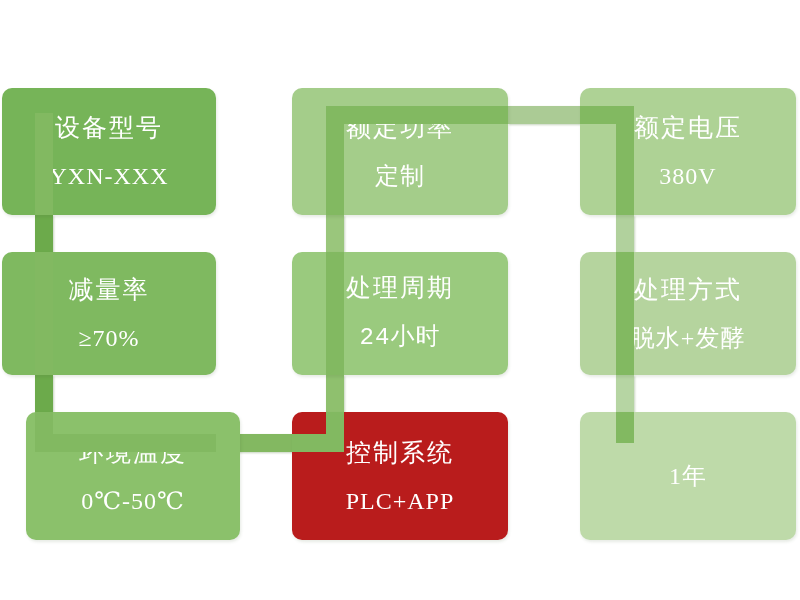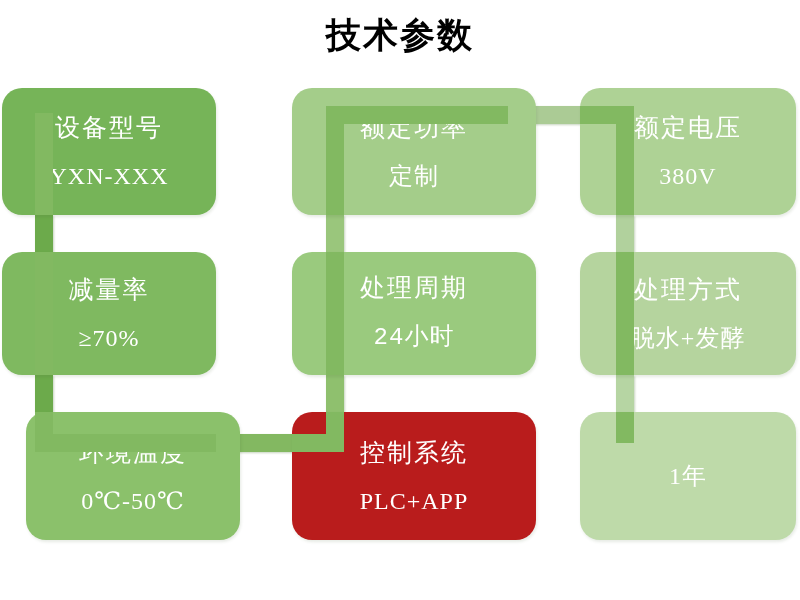--- a/index.html
+++ b/index.html
@@ -5,29 +5,29 @@
   html,body{margin:0;padding:0;background:#ffffff;}
   .stage{
     position:relative;width:800px;height:600px;background:#ffffff;overflow:hidden;
     font-family:"Liberation Serif","DejaVu Serif",serif;
   }
   .title{
     position:absolute;left:0;top:12px;width:100%;text-align:center;
     font-size:35px;font-weight:700;color:#000;letter-spacing:2px;margin:0;
   }
   .box{
-    position:absolute;border-radius:20px;color:#ffffff;
+    position:absolute;border-radius:10px;color:#ffffff;
     display:flex;flex-direction:column;align-items:center;justify-content:center;
     gap:24px;z-index:2;box-shadow:1px 2px 3px rgba(60,90,40,0.12);
   }
   .box-label{font-size:25px;letter-spacing:2px;line-height:1;}
   .box-value{font-size:24px;letter-spacing:1px;line-height:1;}
   
   .r1{top:88px;height:127px;} .r2{top:252px;height:123px;} .r3{top:412px;height:128px;}
-  .c1{left:2px;width:214px;}  .c2{left:292px;width:244px;} .c3{left:580px;width:216px;}
+  .c1{left:2px;width:214px;}  .c2{left:292px;width:216px;} .c3{left:580px;width:216px;}
   
   .seg{position:absolute;}
   .seg.under{z-index:1;box-shadow:1px 1px 2px rgba(90,130,70,0.35);}
   .seg.over{z-index:3;}
   
   .w-col1-a{left:35px;top:215px;width:18px;height:37px;}
   .w-col1-b{left:35px;top:375px;width:18px;height:37px;}
   .w-bottom{left:216px;top:434px;width:76px;height:18px;}
   .w-col2-b{left:326px;top:375px;width:18px;height:37px;}
   .w-col2-a{left:326px;top:215px;width:18px;height:37px;}
@@ -47,21 +47,20 @@
   .o10{left:580px;top:106px;width:36px;height:18px;}
   .o11{left:616px;top:106px;width:18px;height:109px;}
   .o12{left:616px;top:252px;width:18px;height:123px;}
   .o13{left:616px;top:412px;width:18px;height:31px;}
 </style>
 </head>
 <body>
 
 <div class="stage">
 
-  <h1 class="title">技术参数</h1>
 
   <div class="seg under w-col1-a" style="background: rgb(108, 170, 75);"></div>
   <div class="seg under w-col1-b" style="background: rgb(108, 170, 75);"></div>
   <div class="seg under w-bottom" style="background: rgb(131, 184, 97);"></div>
   <div class="seg under w-col2-b" style="background: rgb(143, 192, 110);"></div>
   <div class="seg under w-col2-a" style="background: rgb(154, 198, 124);"></div>
   <div class="seg under w-top" style="background: rgb(171, 203, 149);"></div>
   <div class="seg under w-col3-a" style="background: rgb(177, 209, 157);"></div>
   <div class="seg under w-col3-b" style="background: rgb(182, 213, 163);"></div>
 

